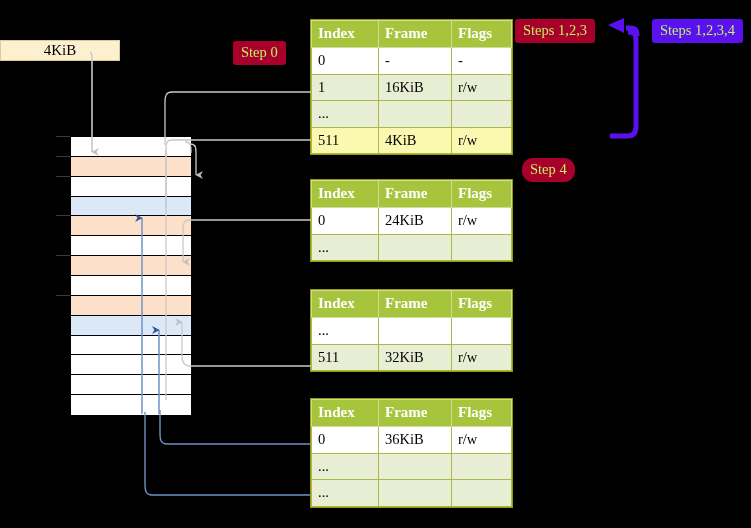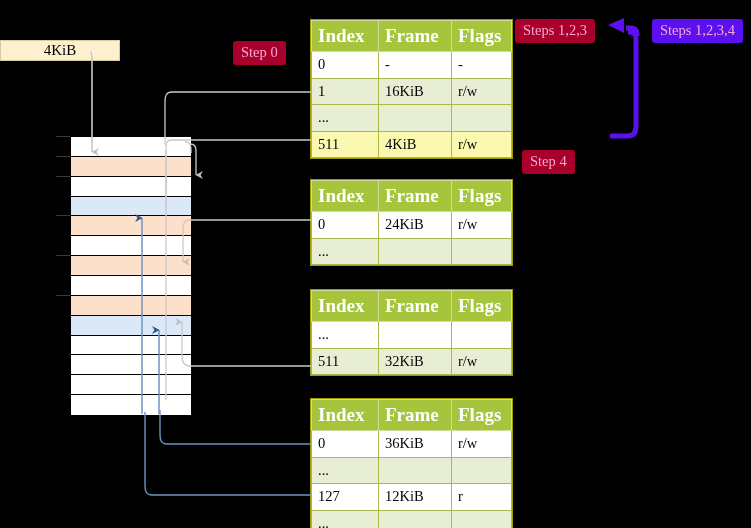--- a/index.html
+++ b/index.html
@@ -15,21 +15,21 @@
           box-shadow:0 0 0 1px #9a9a00;}
   .ptable td,.ptable th{
     border:1px solid #a9ba4b;
     font-family:"Liberation Serif","DejaVu Serif",serif;
     font-size:14.5px;line-height:1;
     padding:5px 6px 6px 6px;
     text-align:left;vertical-align:middle;
     color:#000;white-space:nowrap;
   }
   .ptable th{
-    background:#a6c43c;color:#ffffff;font-weight:bold;font-size:19px;
+    background:#a6c43c;color:#ffffff;font-weight:bold;font-size:15px;
     border:1px solid #cfdc9a;
   }
   .ptable td.c0{width:54px;}
   .ptable td.c1{width:60px;}
   .ptable td.c2{width:47px;}
   tr.alt td{background:#e8eed3;}
   tr.norm td{background:#ffffff;}
   td.hl{background:#fbf8b0 !important;}
 
   
@@ -39,39 +39,39 @@
         border-bottom:1px solid #000;}
   .mrow.last{border-bottom:none;}
   .tick{position:absolute;height:1px;background:#3a3a3a;width:14px;left:56px;}
 
   
   #kib4{position:absolute;left:0px;top:40px;width:120px;height:21px;
         background:#fcf0cf;border:1px solid #d8cba0;box-sizing:border-box;
         color:#000;font-size:15px;line-height:19px;text-align:center;}
 
   
-  .badge{position:absolute;color:#f9a8d4;font-size:14.5px;line-height:1;
+  .badge{position:absolute;color:#bef264;font-size:14.5px;line-height:1;
          padding:4px 8px 5px 8px;border-radius:3px;white-space:nowrap;}
   .badge.red{background:#a8002b;}
   .badge.violet{background:#5b10f0;text-align:center;}
 
   svg.ov{position:absolute;left:0;top:0;width:751px;height:528px;
          pointer-events:none;overflow:visible;}
 </style>
 </head>
 <body>
 
 <div class="stage">
 
   <div id="kib4">4KiB</div>
 
   <div class="badge red" style="left:189px;top:41px;margin-left:44px;">Step 0</div>
   <div class="badge red" style="left:515px;top:19px;">Steps 1,2,3</div>
   <div class="badge violet" style="left:652px;top:19px;">Steps 1,2,3,4</div>
-  <div class="badge red" style="left:522px;top:150px;">Step 4</div>
+  <div class="badge red" style="left:522px;top:158px;border-radius:11px;">Step 4</div>
 
   <div id="memcol">
       <div class="mrow" style="top: 0px; height: 19.8571px; background: rgb(255, 255, 255);"></div>
       <div class="mrow" style="top: 19.8571px; height: 19.8571px; background: rgb(253, 224, 202);"></div>
       <div class="mrow" style="top: 39.7143px; height: 19.8571px; background: rgb(255, 255, 255);"></div>
       <div class="mrow" style="top: 59.5714px; height: 19.8571px; background: rgb(219, 232, 248);"></div>
       <div class="mrow" style="top: 79.4286px; height: 19.8571px; background: rgb(253, 224, 202);"></div>
       <div class="mrow" style="top: 99.2857px; height: 19.8571px; background: rgb(255, 255, 255);"></div>
       <div class="mrow" style="top: 119.143px; height: 19.8571px; background: rgb(253, 224, 202);"></div>
       <div class="mrow" style="top: 139px; height: 19.8571px; background: rgb(255, 255, 255);"></div>
@@ -168,25 +168,20 @@
         <tr class="norm">
           <td class="c0">0</td>
           <td class="c1">36KiB</td>
           <td class="c2">r/w</td>
         </tr>
         <tr class="alt">
           <td class="c0">...</td>
           <td class="c1"></td>
           <td class="c2"></td>
         </tr>
-        <tr class="norm">
-          <td class="c0">127</td>
-          <td class="c1">12KiB</td>
-          <td class="c2">r</td>
-        </tr>
         <tr class="alt">
           <td class="c0">...</td>
           <td class="c1"></td>
           <td class="c2"></td>
         </tr>
       </tbody>
     </table>
 
   <svg class="ov" viewBox="0 0 751 528">
     <defs>

